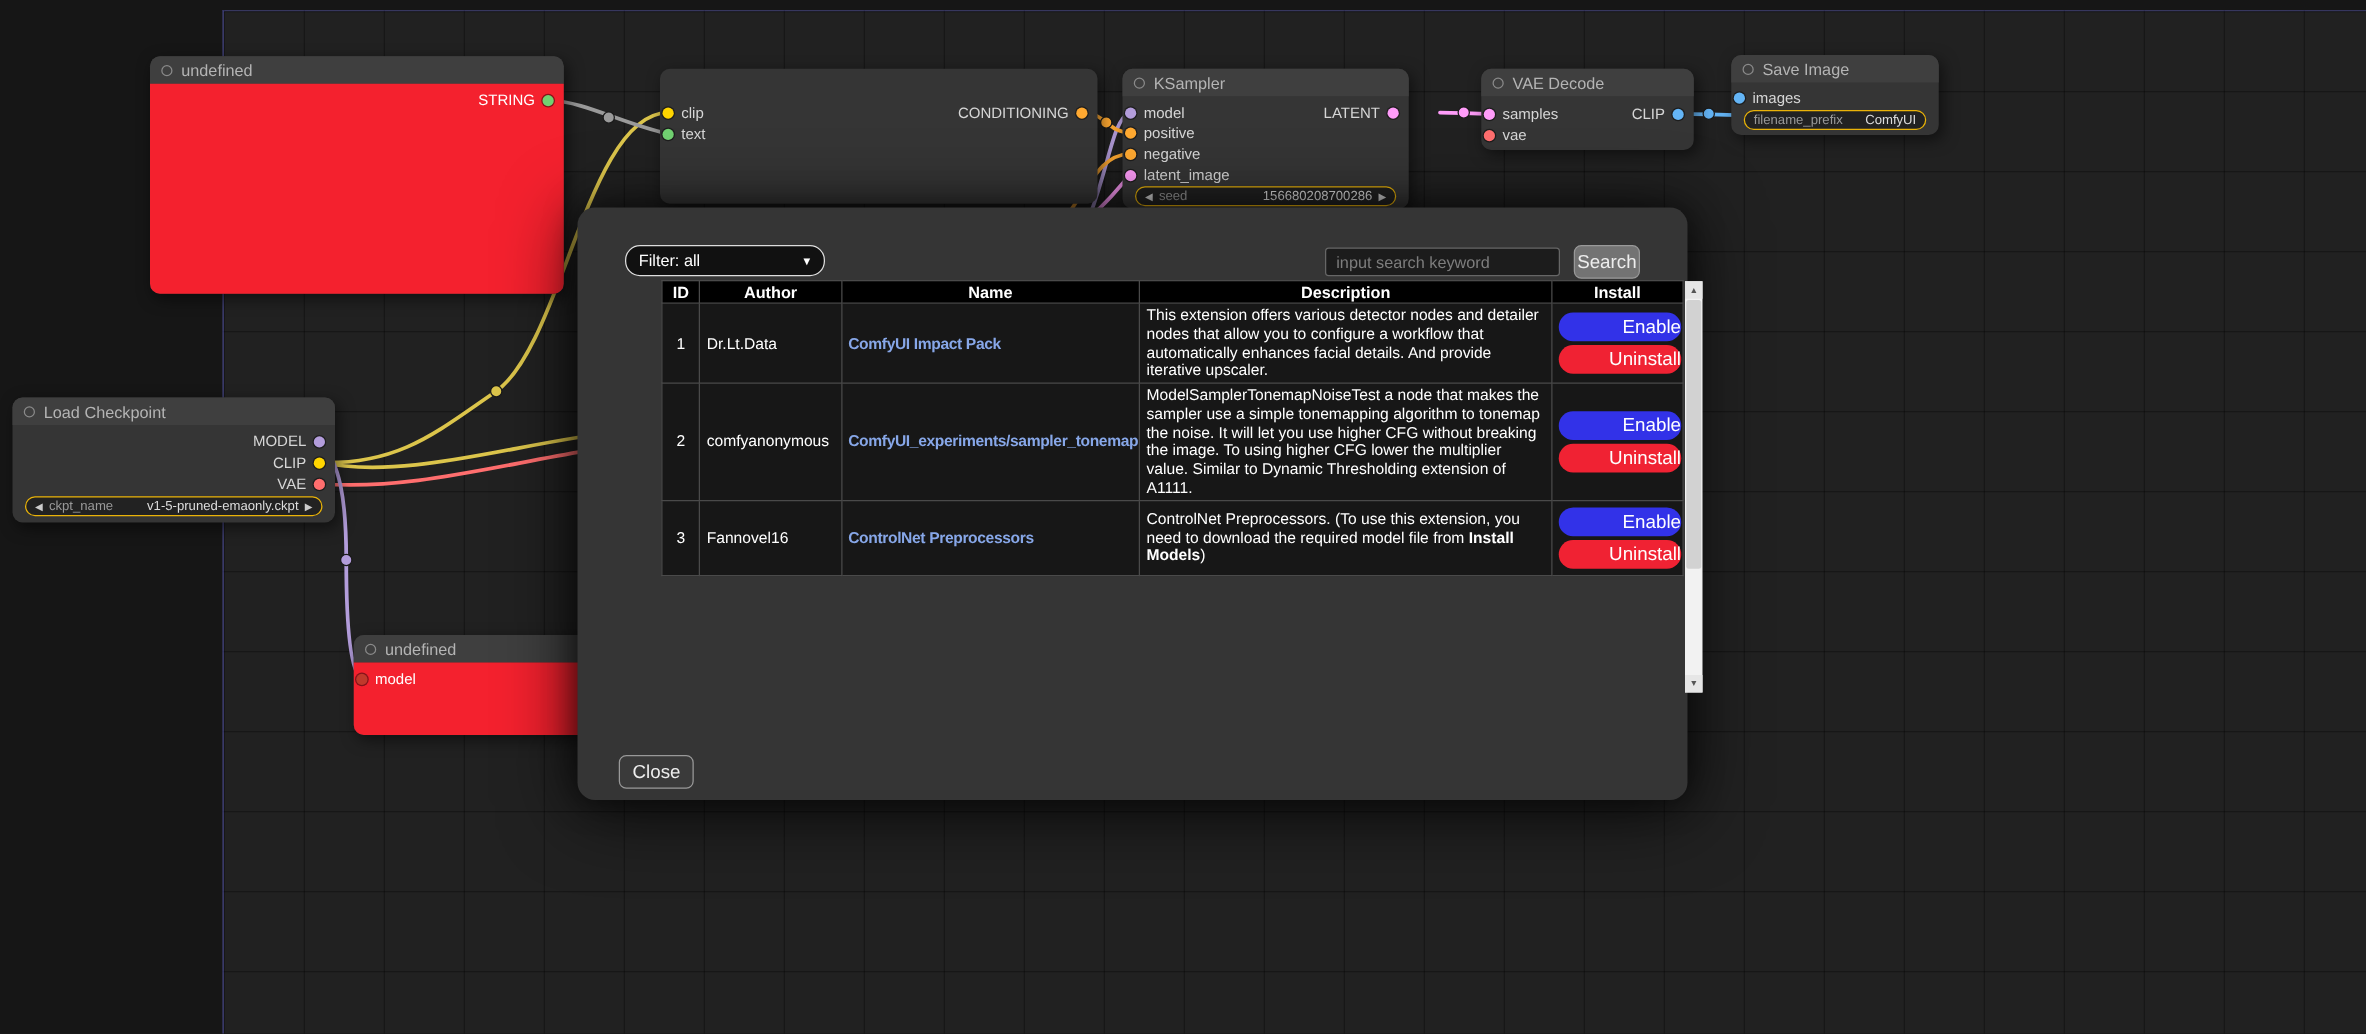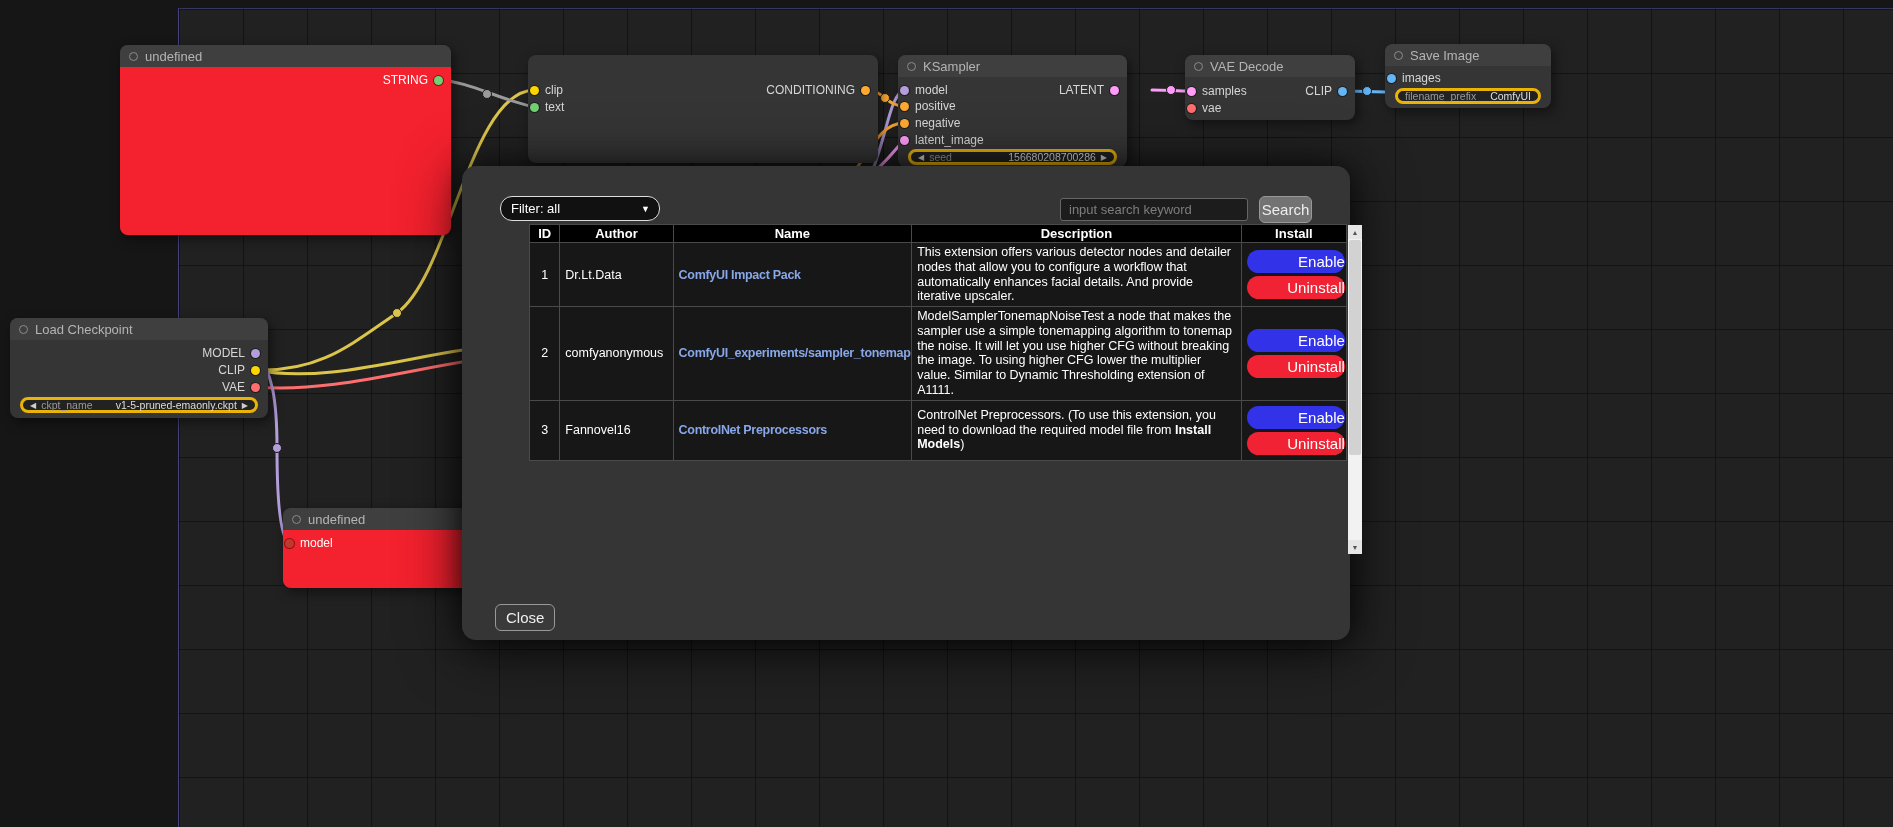--- a/index.html
+++ b/index.html
@@ -38,21 +38,21 @@
   .collapse-dot { width:9px; height:9px; border:1.5px solid #8a8a8a; border-radius:50%; flex:none; }
   .node-body { position:absolute; left:0; right:0; top:22px; bottom:0; border-radius:0 0 8px 8px; }
   .node.error .node-body { background:#f4212e; }
   .slot { position:absolute; height:16px; display:flex; align-items:center; gap:6px; z-index:3; }
   .slot.in  { left:2px; }
   .slot.out { right:8px; flex-direction:row-reverse; }
   .slot .dot { width:9px; height:9px; border-radius:50%; flex:none; box-shadow:0 0 0 1px rgba(0,0,0,0.45); }
   .slot .lbl { font-size:12px; color:#d6d6d6; white-space:nowrap; }
   .slot .lbl.onred { color:#fff; }
   .widget {
-    position:absolute; height:16px; background:#222; border:3px solid #eab308;
+    position:absolute; height:16px; background:#222; border:1px solid #eab308;
     border-radius:9px; display:flex; align-items:center; gap:5px;
     padding:0 7px; font-size:10.5px; color:#aaa; white-space:nowrap; z-index:3;
   }
   .widget .arrow { font-size:8px; color:#ccc; }
   .widget .wname { color:#999; }
   .widget .wval  { margin-left:auto; color:#ddd;text-align:right; }
   
   .dialog {
     position:absolute; left:462px; top:166px; width:888px; height:474px; z-index:10;
     background:#353535; border-radius:14px;

